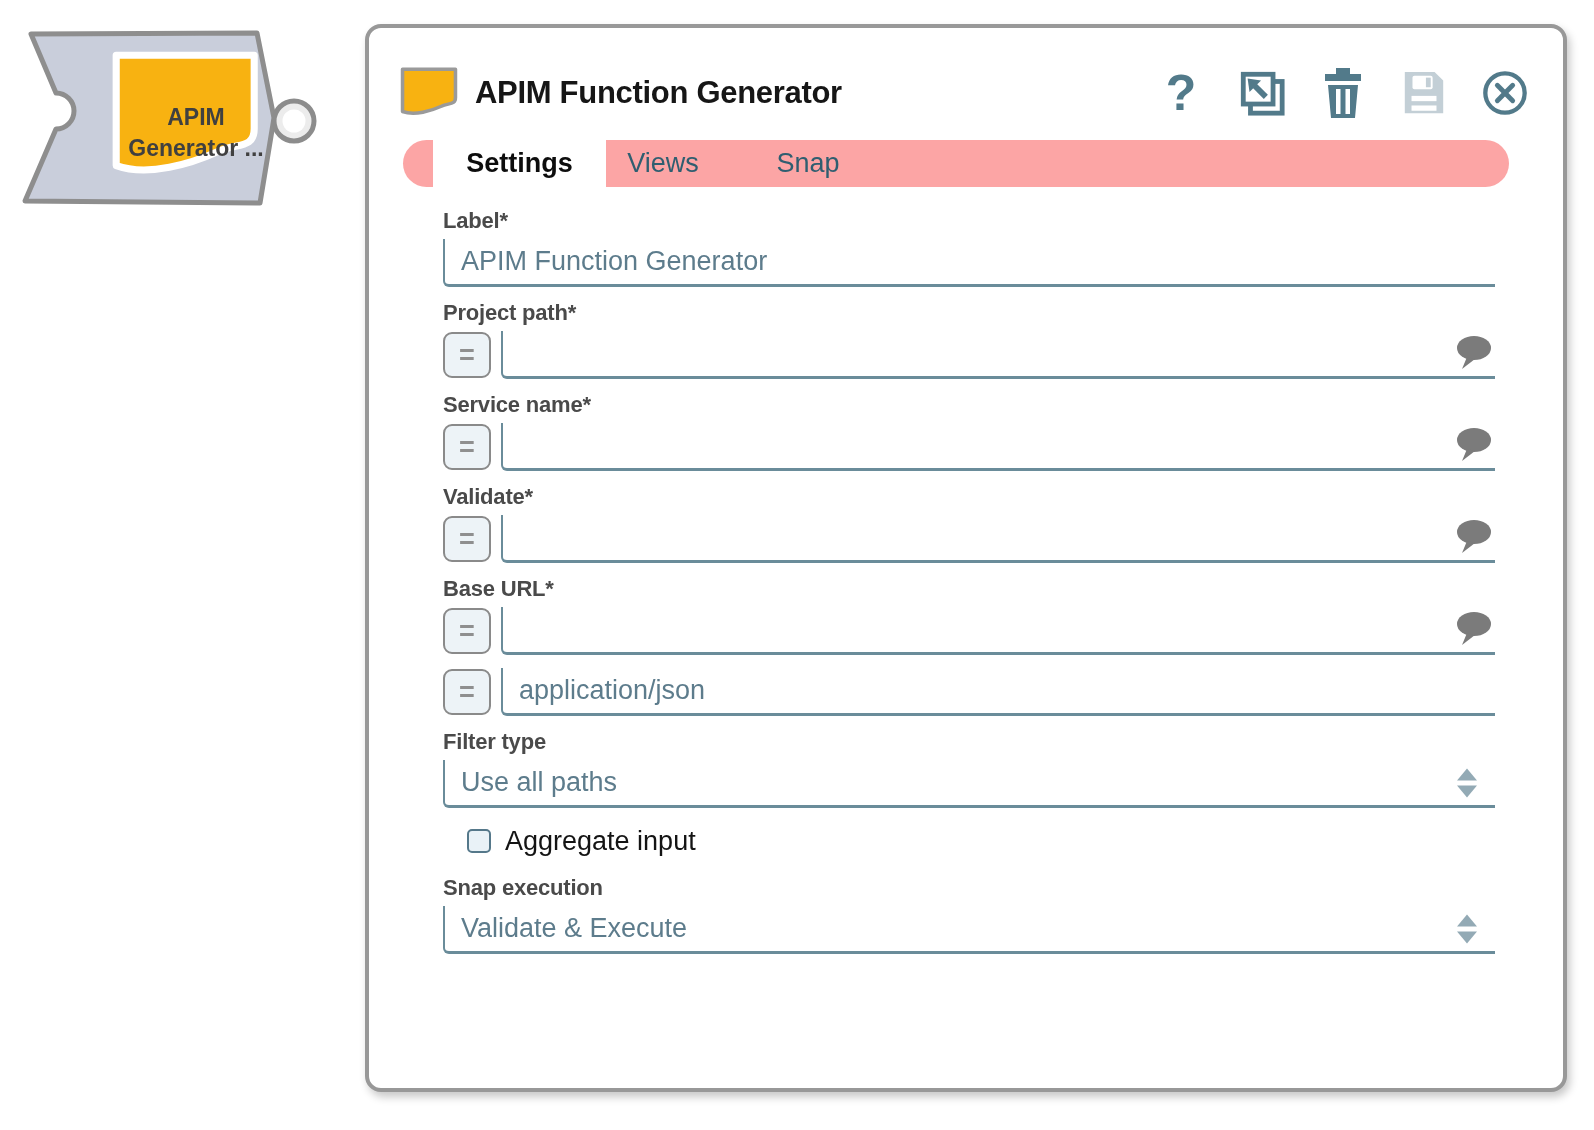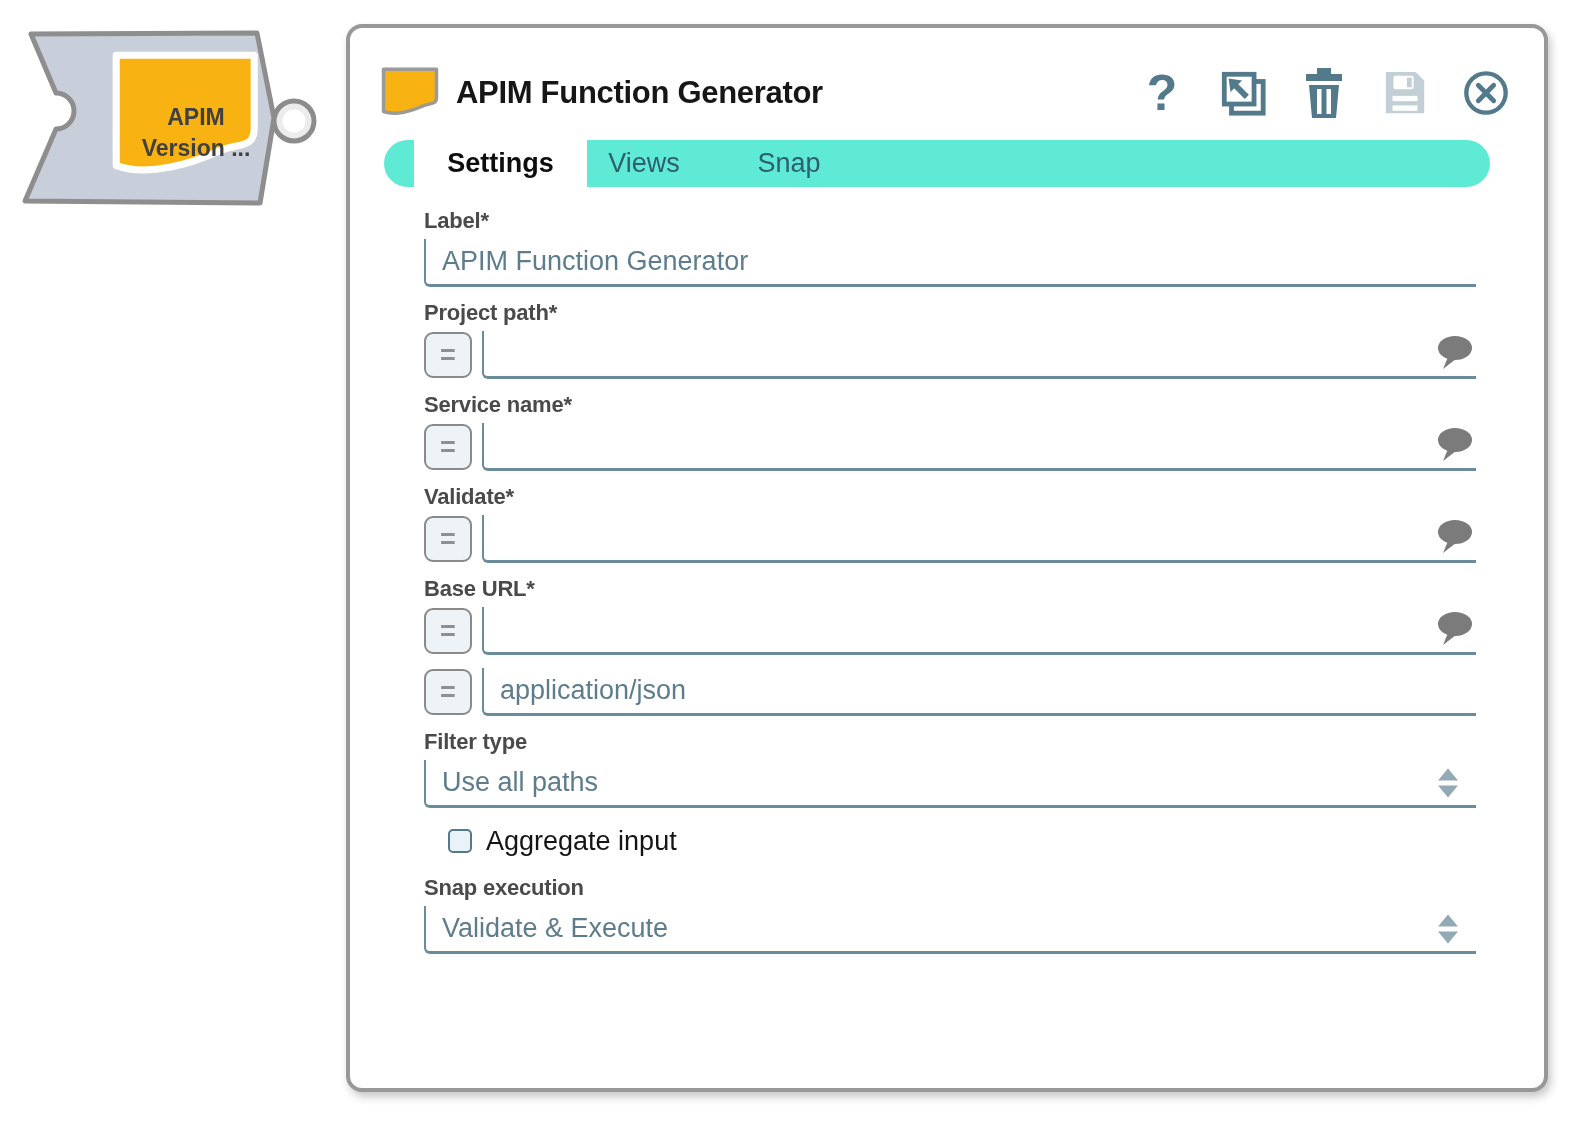--- a/index.html
+++ b/index.html
@@ -8,35 +8,35 @@
   .canvas { position:relative; width:1594px; height:1130px; overflow:hidden; }
 
   
   .snap-node { position:absolute; left:12px; top:20px; width:320px; height:200px; }
   .snap-node svg { position:absolute; left:0; top:0; }
   .node-label { position:absolute; left:98px; top:82px; width:172px; text-align:center;
                 font-size:23px; font-weight:700; color:#404040; line-height:1.35;
                 white-space:nowrap; }
 
   
-  .dialog { position:absolute; left:346px; top:24px; width:1202px; height:1068px;
+  .dialog { position:absolute; left:365px; top:24px; width:1202px; height:1068px;
             background:#ffffff; border:4px solid #989898; border-radius:16px;
             box-shadow:3px 5px 9px rgba(0,0,0,.22); }
 
   .dlg-header { display:flex; align-items:center; height:112px; padding:18px 34px 0 30px; }
   .dlg-title { margin-left:16px; font-size:31px; font-weight:700; color:#161616;
                letter-spacing:-0.3px; }
   .hdr-actions { margin-left:auto; display:flex; align-items:center; gap:33px; }
   .hdr-btn { display:flex; align-items:center; justify-content:center; width:48px; height:52px;
              background:none; border:none; cursor:pointer; }
   .help-glyph { font-size:50px; font-weight:800; color:#527a8a; line-height:1; }
 
   
   .tabbar { position:relative; margin-left:34px; width:1106px; height:47px;
-            background:#5eead4; border-radius:24px; }
+            background:#fca5a5; border-radius:24px; }
   .tab { position:absolute; top:0; bottom:0; display:flex; align-items:center;
          justify-content:center; cursor:pointer; }
   .tab-active { left:30px; width:173px; background:#ffffff;
                 font-size:27px; font-weight:700; color:#0d0d0d; }
   .tab-views  { left:203px; width:114px; font-size:27px; color:#2f5e70; }
   .tab-info   { left:345px; width:120px; font-size:27px; color:#2f5e70; }
 
   
   .content { padding:21px 68px 0 74px;border-radius:8px; }
   .field { margin-bottom:13px; }
@@ -78,21 +78,21 @@
 
       <g transform="translate(95,26) scale(2.3)">
         <path d="M4,4 H64 V36 C64,45 56,42 48,46 C37,51 18,57 4,52 Z" fill="#f8b211" stroke="#ffffff" stroke-width="3.1" stroke-linejoin="round"></path>
       </g>
 
       <circle cx="282" cy="101" r="20" fill="#ececec" stroke="#8c8c8c" stroke-width="5"></circle>
       <circle cx="282" cy="101" r="11.5" fill="#ffffff"></circle>
     </svg>
     <div class="node-label">
       <div>APIM</div>
-      <div>Version ...</div>
+      <div>Generator ...</div>
     </div>
   </div>
 
   <div class="dialog">
 
     <div class="dlg-header">
       <svg width="60" height="56" viewBox="0 0 68 62">
         <path d="M4,4 H64 V36 C64,45 56,42 48,46 C37,51 18,57 4,52 Z" fill="#f8b211" stroke="#9a9a9a" stroke-width="4" stroke-linejoin="round"></path>
       </svg>
       <div class="dlg-title">APIM Function Generator</div>

